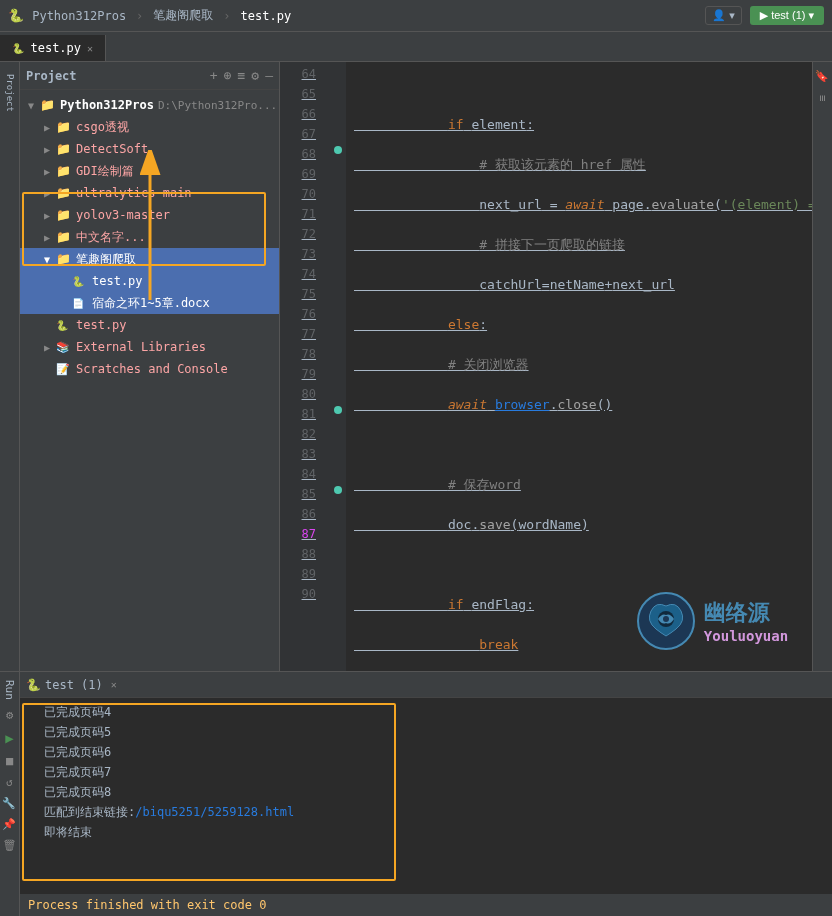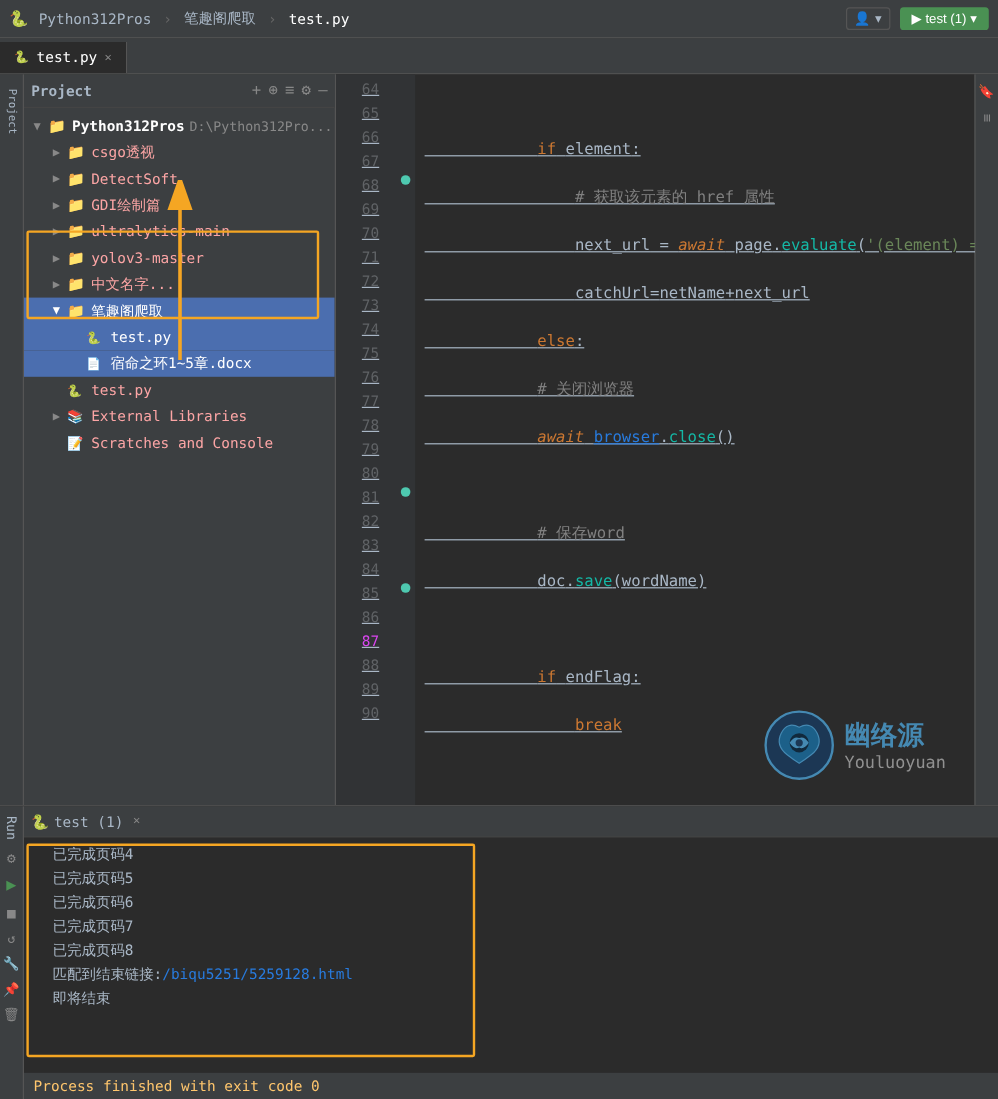--- a/index.html
+++ b/index.html
@@ -224,21 +224,21 @@
       overflow-x: auto;
       margin-top: 31px;
     }
     .code-line {
       height: 20px;
       display: block;
     }
     
     .kw { color: #cc7832; }
     .kw2 { color: #cc7832; font-style: italic; }
-    .fn { color: #14b8a6; }
+    .fn { color: #a3a3a3; }
     .str { color: #6a8759; }
     .cmt { color: #808080; }
     .var { color: #a9b7c6; }
     .num { color: #6897bb; }
     .link { color: #287bde; text-decoration: underline; }
 
     
     .bottom-panel {
       position: absolute;
       bottom: 0;
@@ -350,22 +350,23 @@
     .watermark-text-block {
       display: flex;
       flex-direction: column;
     }
     .watermark-cn {
       color: #4a9acb;
       font-size: 22px;
       font-weight: bold;
     }
     .watermark-en {
-      color: #a3a3a3;
+      color: #f0abfc;
       font-size: 14px;
+      font-weight: bold;
     }
 
     
     .box1 {
       position: absolute;
       top: 192px;
       left: 22px;
       width: 244px;
       height: 74px;
       border: 2.5px solid #f5a623;
@@ -565,20 +566,21 @@
       </div>
       <div class="gutter">
         <div class="gutter-mark" style="top: 84px;"></div>
         <div class="gutter-mark" style="top: 344px;"></div>
         <div class="gutter-mark" style="top: 424px;"></div>
       </div>
       <div class="code-content">
 <span class="code-line">            <span class="kw">if</span> <span class="var">element</span>:</span>
 <span class="code-line">                <span class="cmt"># 获取该元素的 href 属性</span></span>
 <span class="code-line">                <span class="var">next_url</span> = <span class="kw2">await</span> <span class="var">page</span>.<span class="fn">evaluate</span>(<span class="str">'(element) =&gt; element</span>...</span>
+<span class="code-line">                <span class="cmt"># 拼接下一页爬取的链接</span></span>
 <span class="code-line">                <span class="var">catchUrl</span>=<span class="var">netName</span>+<span class="var">next_url</span></span>
 <span class="code-line">            <span class="kw">else</span>:</span>
 <span class="code-line">            <span class="cmt"># 关闭浏览器</span></span>
 <span class="code-line">            <span class="kw2">await</span> <span class="var"><span class="link">browser</span></span>.<span class="fn">close</span>()</span>
 <span class="code-line"></span>
 <span class="code-line">            <span class="cmt"># 保存word</span></span>
 <span class="code-line">            <span class="var">doc</span>.<span class="fn">save</span>(<span class="var">wordName</span>)</span>
 <span class="code-line"></span>
 <span class="code-line">            <span class="kw">if</span> <span class="var">endFlag</span>:</span>
 <span class="code-line">                <span class="kw">break</span></span>

